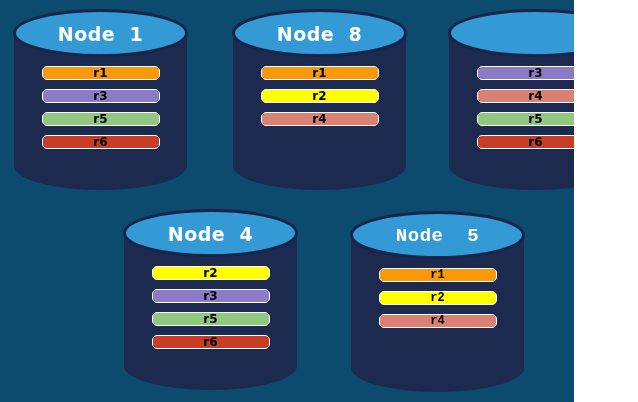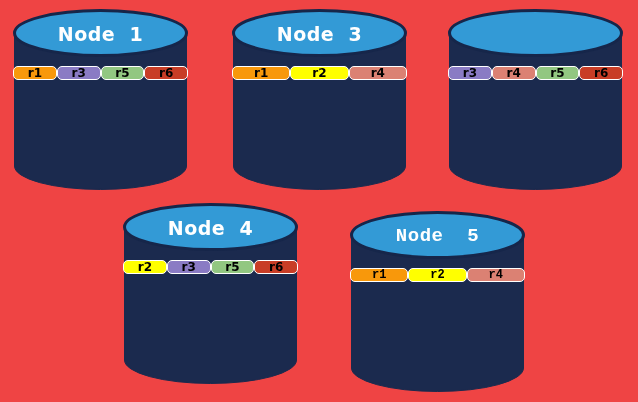--- a/index.html
+++ b/index.html
@@ -3,34 +3,34 @@
 <meta charset="utf-8">
 <style>
   html, body {
     margin: 0;
     padding: 0;
     background: #FFFFFF;
     font-family: "DejaVu Sans", "Liberation Sans", sans-serif;
   }
   .canvas {
     position: relative;
-    width: 638px;
+    width: 574px;
     height: 402px;
-    background: #ef4444;
+    background: #0c4a6e;
     overflow: hidden;
   }
   .node {
     position: absolute;
     width: 175px;
     height: 181px;
   }
   .pos-1 { left: 13px;  top: 9px;   }
   .pos-2 { left: 232px; top: 9px;   }
   .pos-3 { left: 448px; top: 9px;   }
-  .pos-4 { left: 123px; top: 203px; }
+  .pos-4 { left: 123px; top: 209px; }
   .pos-5 { left: 350px; top: 211px; font-family: Liberation Mono, monospace; }
 
   .cyl {
     position: absolute;
     left: 0; top: 0;
     width: 175px;
     height: 181px;
     display: block;
   }
   .cyl .body {
@@ -55,20 +55,21 @@
     line-height: 21px;
     white-space: pre;
     letter-spacing: 0.5px;
   }
   .bars {
     position: absolute;
     top: 57px;
     left: 0;
     width: 100%;
     display: flex;
+    flex-direction: column;
     align-items: center;
   }
   .bar {
     box-sizing: border-box;
     width: 118px;
     height: 14px;
     margin-bottom: 9px;
     border: 1px solid var(--bar-border, #FFFFFF);
     border-radius: 5px;
     display: flex;
@@ -105,21 +106,21 @@
         <div class="bar" style="background: rgb(200, 61, 38);">
           <span>r6</span>
         </div>
       </div>
   </div>
     <div class="node pos-2">
     <svg class="cyl" viewBox="0 0 175 181" aria-hidden="true">
       <path class="body" d="M 1.5,24 L 1.5,157 A 86,23.5 0 0 0 173.5,157 L 173.5,24 A 86,23 0 0 1 1.5,24 Z"></path>
       <ellipse class="top" cx="87.5" cy="24" rx="86" ry="22.5"></ellipse>
     </svg>
-    <div class="title">Node  3</div>
+    <div class="title">Node  8</div>
     <div class="bars">
         <div class="bar" style="background: rgb(248, 152, 11);">
           <span>r1</span>
         </div>
         <div class="bar" style="background: rgb(255, 255, 0);">
           <span>r2</span>
         </div>
         <div class="bar" style="background: rgb(219, 129, 115);">
           <span>r4</span>
         </div>

